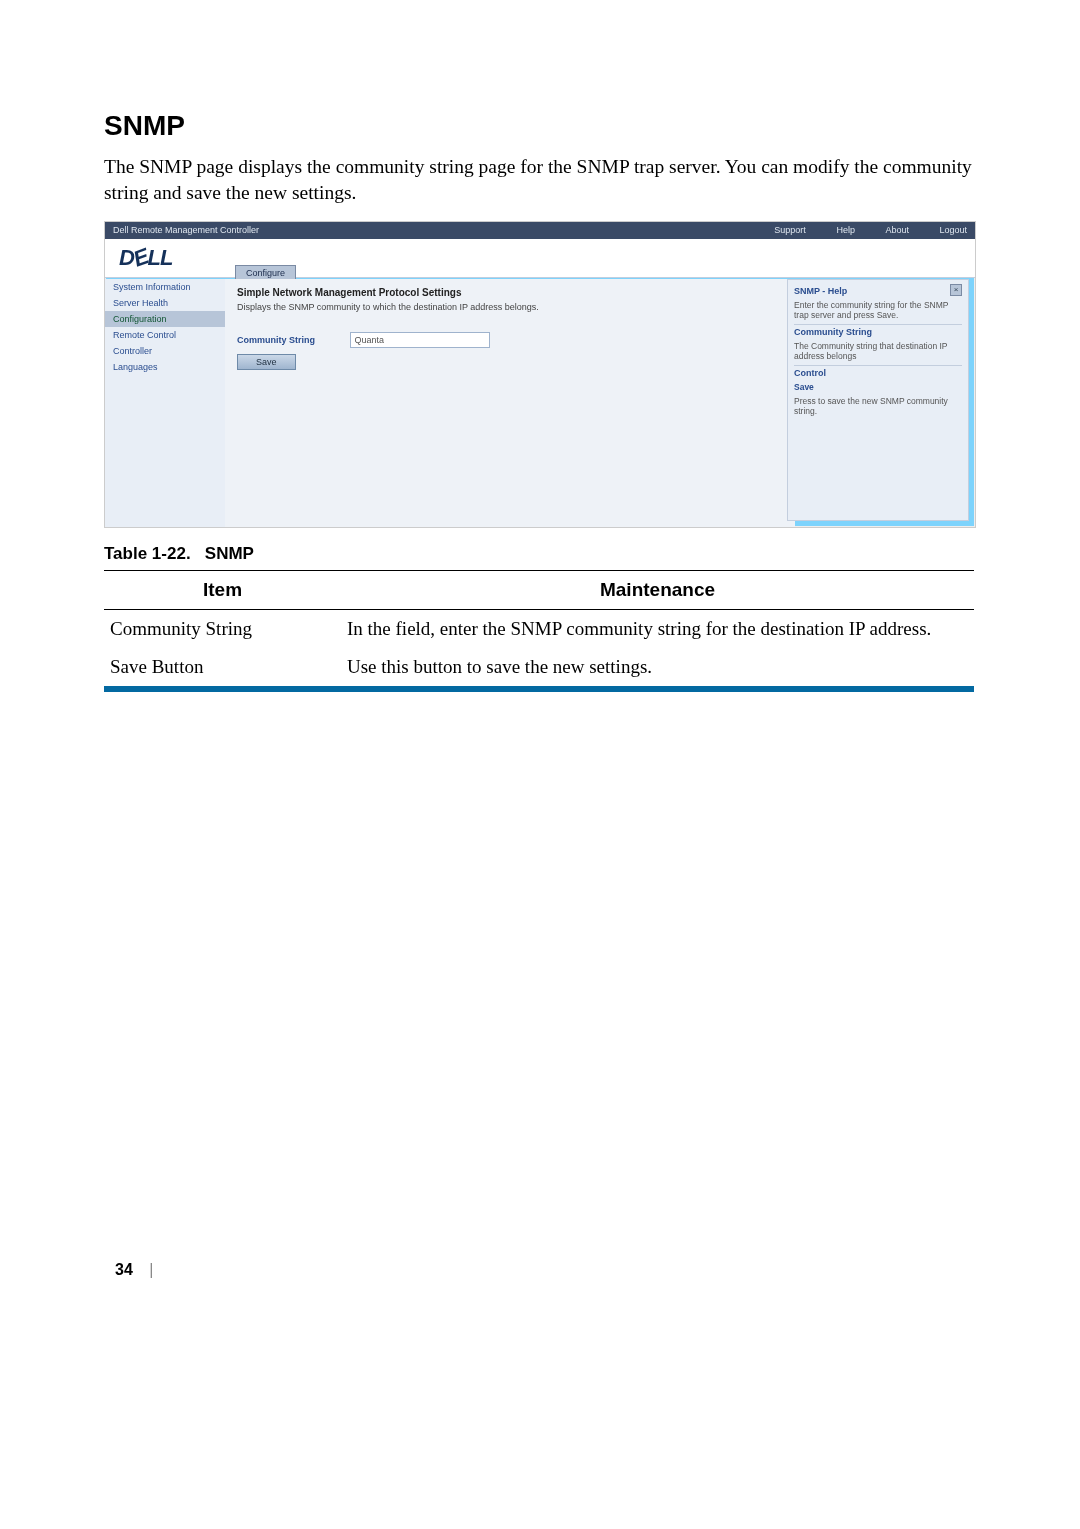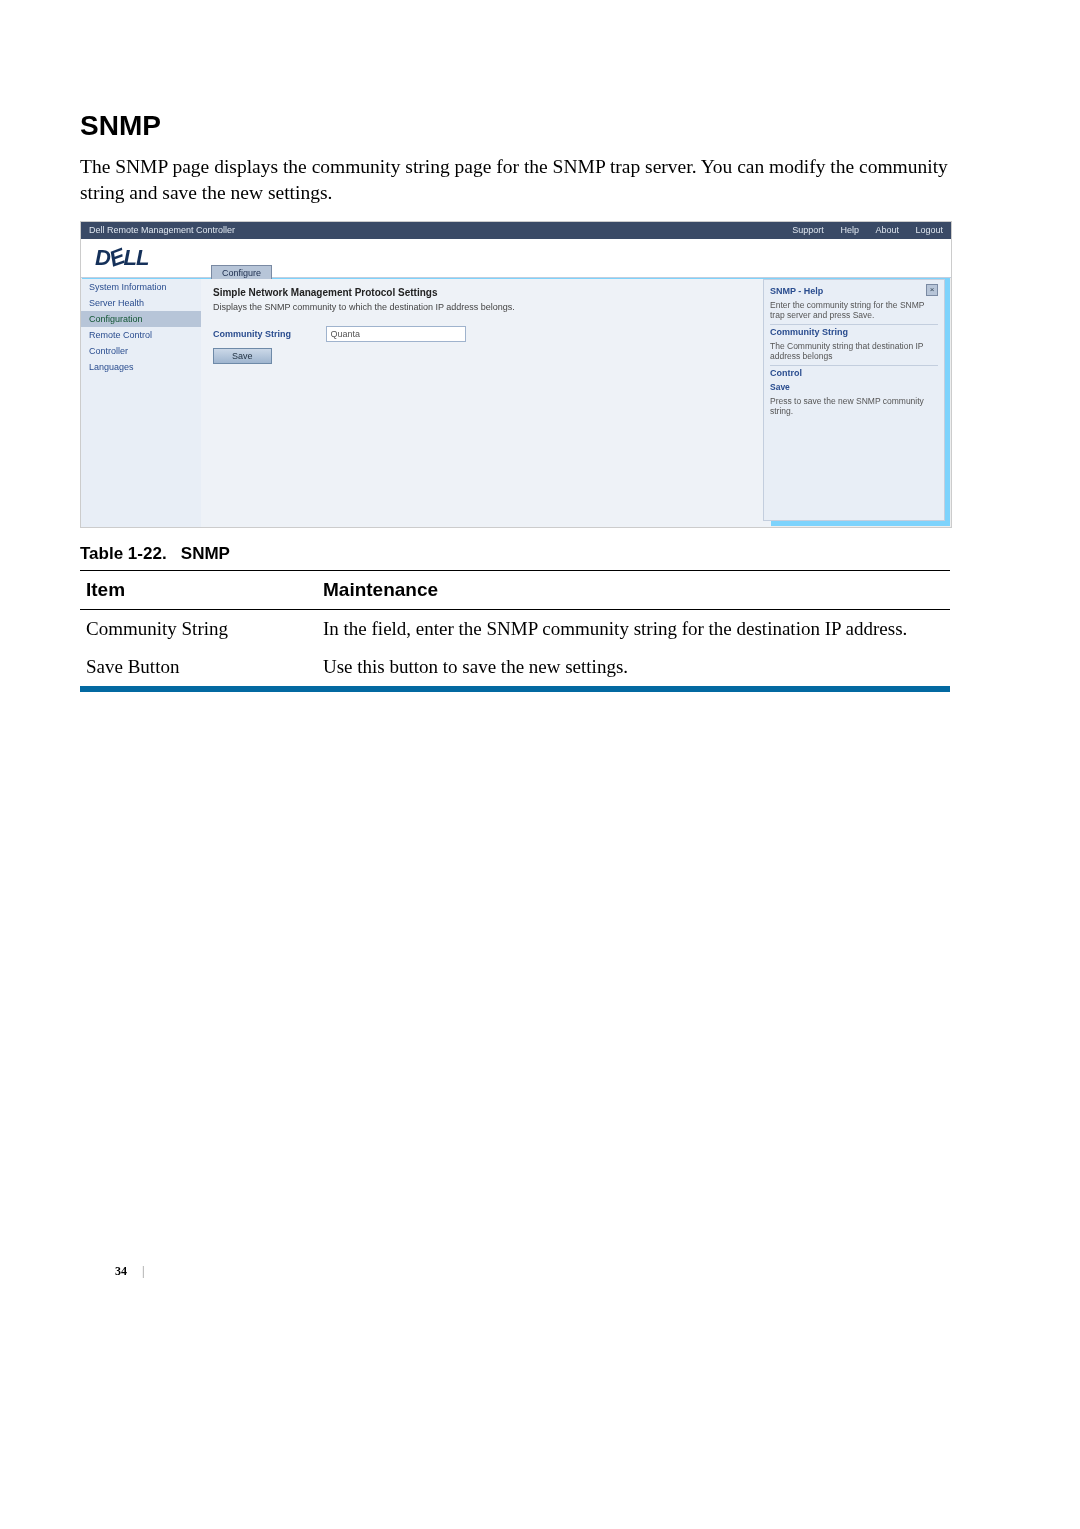--- a/index.html
+++ b/index.html
@@ -1,56 +1,56 @@
 <!DOCTYPE html>
 <html><head>
 <meta charset="utf-8">
 <style>
   html,body{margin:0;padding:0;background:#fff;font-family:Georgia,"Times New Roman",serif;color:#000}
-  .page{width:1080px;height:1329px;box-sizing:border-box;padding:110px 100px 50px 80px;position:relative}
+  .page{width:1080px;height:1329px;box-sizing:border-box;padding:110px 100px 50px 104px;position:relative}
   h2{font-family:Arial,Helvetica,sans-serif;font-weight:bold;font-size:28px;margin:0 0 12px 0}
   .intro{font-size:19.5px;line-height:1.35;margin:0 0 14px 0;font-family:Georgia,serif}
   .shot{width:870px;height:305px;background:#7dd3fc;border:1px solid #ccc;box-shadow:0 0 0 1px #eee inset;position:relative;font-family:Arial,Helvetica,sans-serif;color:#333}
   .shot .titlebar{position:absolute;top:0;left:0;right:0;height:17px;background:#3a4a66;color:#dfe6ef;font-size:9px;line-height:17px;padding:0 8px}
   .titlebar .left{float:left}
   .titlebar .right{float:right}
-  .titlebar .right span{margin-left:14px}
+  .titlebar .right span{margin-left:28px}
   .logoRow{position:absolute;top:17px;left:0;right:0;height:38px;background:#fff;border-bottom:1px solid #c3cede}
   .logo{position:absolute;left:14px;top:6px;font-family:Arial,sans-serif;font-weight:900;font-style:italic;font-size:22px;color:#15315a;letter-spacing:-1px}
   .logo .o{display:inline-block;transform:rotate(-20deg)}
   .tabStrip{position:absolute;left:130px;top:23px}
   .tabBtn{display:inline-block;background:#b7c5d8;border:1px solid #7a8aa3;border-bottom:none;font-size:9px;padding:2px 10px;color:#203050}
   .subTabs{position:absolute;left:130px;top:41px;font-size:9px;color:#476;height:13px}
   .subTabs span{color:#3a6a9e;padding:0 7px;border-right:1px solid #9ab}
   .subTabs span:last-child{border-right:none}
   .subTabs .sel{background:#b7c5d8;border:1px solid #8aa;border-radius:2px;color:#153;padding:0 6px}
   .sidebar{position:absolute;top:57px;left:0;width:120px;bottom:0;background:#e8eef6;border-right:1px solid #c3cede;font-size:9px;color:#2a4d8f}
   .sidebar div{padding:3px 8px}
   .sidebar .sel{background:#b7c5d8;color:#153}
   .content{position:absolute;top:57px;left:120px;right:180px;bottom:0;background:#eef2f7;padding:8px 12px;font-size:9px;color:#333}
   .content .hd{font-weight:bold;font-size:10px;color:#222;margin-bottom:4px}
-  .content .desc{font-size:9px;color:#444;margin-bottom:14px}
+  .content .desc{font-size:9px;color:#444;margin-bottom:20px}
   .fld{margin-bottom:6px}
   .fld .lbl{display:inline-block;width:110px;color:#2a4d8f;font-weight:bold;font-size:9px;vertical-align:middle}
   .fld input{border:1px solid #9fb3cd;font-size:9px;padding:2px 4px;width:130px;background:#fff;color:#555}
   .saveBtn{display:inline-block;border:1px solid #6e8aa8;background:linear-gradient(#cbd8e8,#9fb5cf);font-size:9px;padding:2px 18px;color:#234}
   .help{position:absolute;top:57px;right:6px;width:168px;bottom:6px;background:#e8eef6;border:1px solid #c3cede;font-size:8.5px;color:#444;padding:4px 6px}
   .help .sec{font-weight:bold;color:#2a4d8f;font-size:9px;padding:2px 0;border-top:1px solid #c3cede;margin-top:4px}
   .help .sec:first-of-type{border-top:none;margin-top:0}
   .help .closeSq{float:right;width:10px;height:10px;background:#b7c5d8;border:1px solid #7a8aa3;font-size:8px;line-height:10px;text-align:center;color:#345}
   .help p{margin:2px 0 4px 0;color:#555}
   
   .tblcap{font-family:Arial,Helvetica,sans-serif;font-size:17px;margin:16px 0 6px 0}
   .tblcap b{font-weight:bold}
   table.doc{width:870px;border-collapse:collapse;font-size:19px}
-  table.doc th{font-family:Arial,Helvetica,sans-serif;font-weight:bold;font-size:19px;text-align:left;border-top:1.5px solid #000;border-bottom:1px solid #000;padding:8px 6px}
+  table.doc th{font-family:Arial,Helvetica,sans-serif;font-weight:bold;font-size:19px;text-align:center;border-top:1.5px solid #000;border-bottom:1px solid #000;padding:8px 6px}
   table.doc td{font-family:Georgia,serif;font-size:19px;padding:8px 6px;vertical-align:top;border-bottom:6px solid #0369a1}
   table.doc tr.noline td{border-bottom:none}
   table.doc td:first-child,th:first-child{width:225px}
-  .footer{position:absolute;left:115px;bottom:50px;font-family:Liberation Serif, serif;font-size:12px;color:#000}
+  .footer{position:absolute;left:115px;bottom:50px;font-family:Liberation Sans, sans-serif;font-size:16px;color:#000}
   .footer .pg{font-weight:bold}
   .footer .sep{color:#888;padding:0 12px}
 </style>
 </head>
 <body>
 
 <div class="page">
   <h2>SNMP</h2>
   <p class="intro">The SNMP page displays the community string page for the SNMP trap server. You can modify the community string and save the new settings.</p>
 

